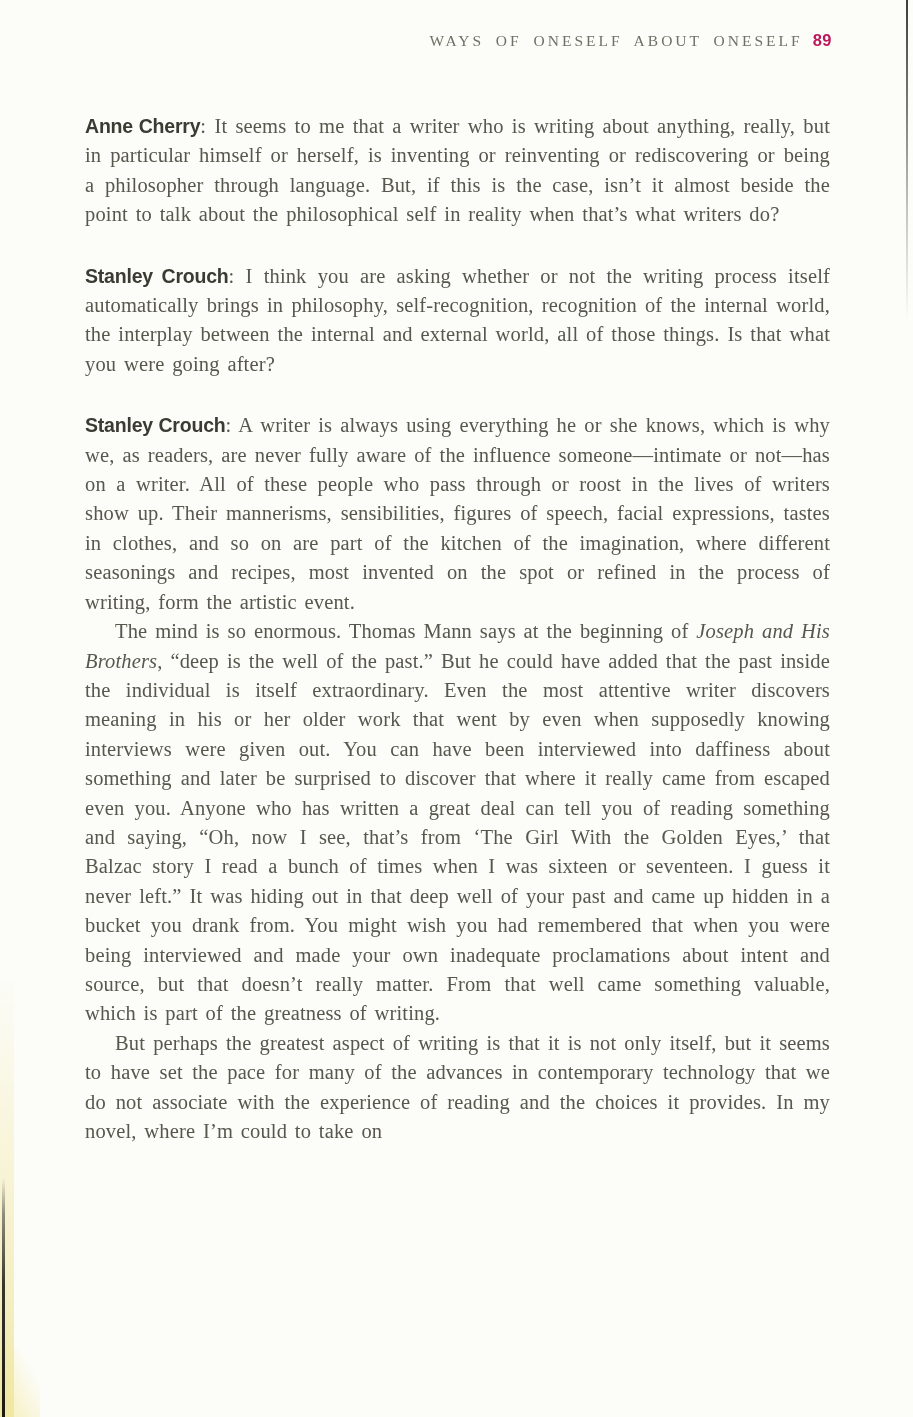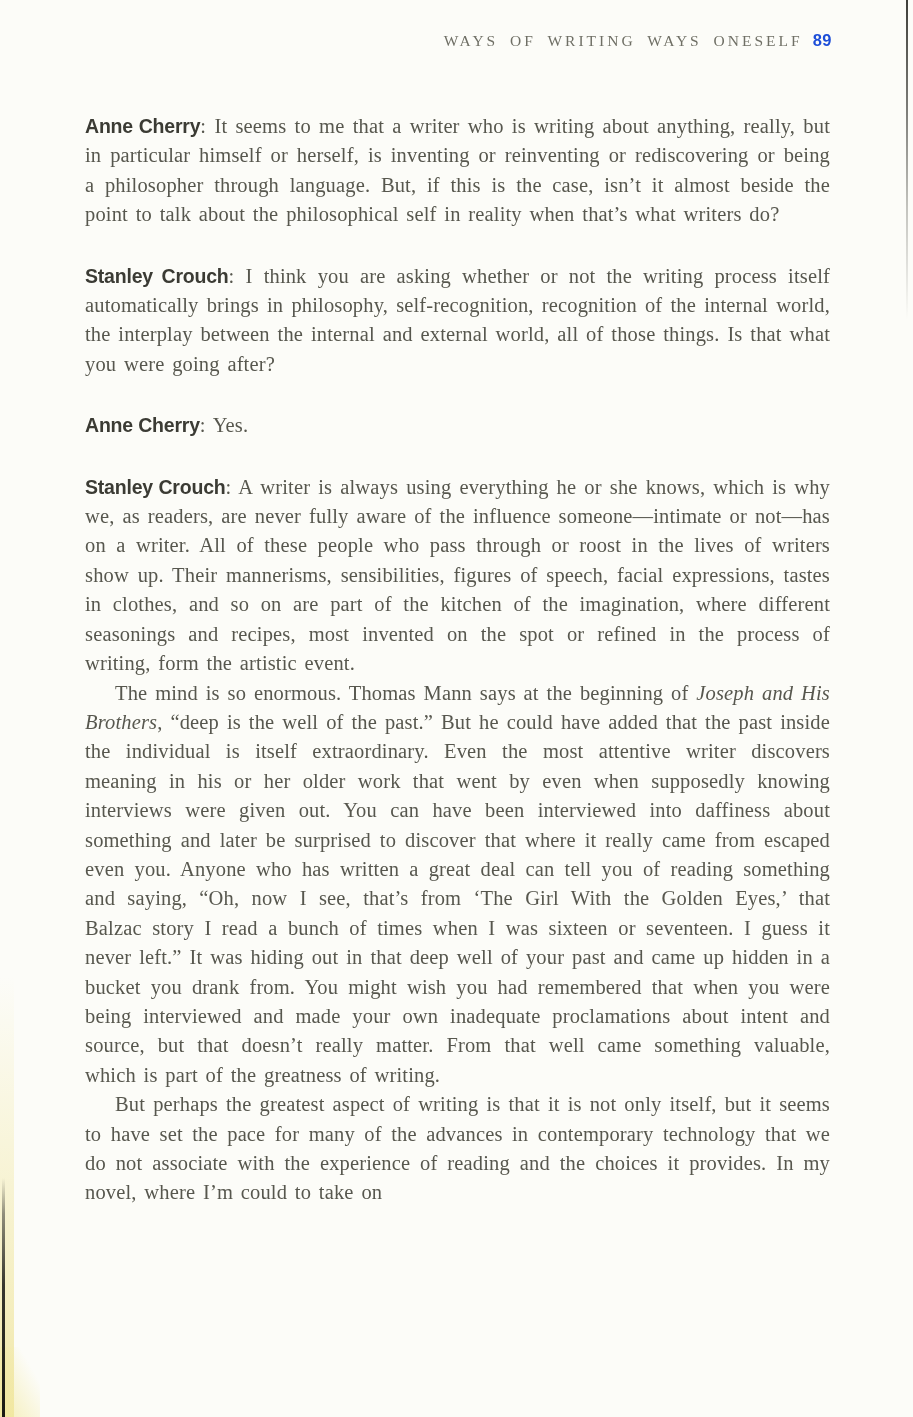--- a/index.html
+++ b/index.html
@@ -23,21 +23,21 @@
     font-size: 15.5px;
     color: #6f6f65;
     letter-spacing: 3px;
     word-spacing: 5px;
     white-space: nowrap;
   }
   .page-number {
     font-family: "Liberation Sans", sans-serif;
     font-weight: 700;
     font-size: 16.5px;
-    color: #1d4ed8;
+    color: #be185d;
     letter-spacing: 0.5px;
     word-spacing: 0;
     margin-left: 10px;
   }
   
   .text-block {
     position: absolute;
     top: 112px; left: 85px; width: 745px;
     font-family: "Liberation Serif", serif;
     font-size: 20.5px;
@@ -96,33 +96,31 @@
       rgba(28,28,24,0.88) 45%,
       rgba(14,14,11,0.95) 100%);
   }
 </style>
 </head>
 <body>
 
 <div class="page">
 
   <div class="running-header">
-    <span>WAYS OF WRITING WAYS ONESELF</span><span class="page-number">89</span>
+    <span>WAYS OF ONESELF ABOUT ONESELF</span><span class="page-number">89</span>
   </div>
 
   <div class="text-block">
 
     <p class="turn"><b class="speaker">Anne Cherry</b><span class="colon">:</span>
       <span>It seems to me that a writer who is writing about anything, really, but in particular himself or herself, is inventing or reinventing or rediscovering or being a philosopher through language. But, if this is the case, isn’t it almost beside the point to talk about the philosophical self in reality when that’s what writers do?</span></p>
 
     <p class="turn"><b class="speaker">Stanley Crouch</b><span class="colon">:</span>
       <span>I think you are asking whether or not the writing process itself automatically brings in philosophy, self-recognition, recognition of the internal world, the interplay between the internal and external world, all of those things. Is that what you were going after?</span></p>
 
-    <p class="turn"><b class="speaker">Anne Cherry</b><span class="colon">:</span>
-      <span>Yes.</span></p>
 
     <p class="turn"><b class="speaker">Stanley Crouch</b><span class="colon">:</span>
       <span>A writer is always using everything he or she knows, which is why we, as readers, are never fully aware of the influence someone—intimate or not—has on a writer. All of these people who pass through or roost in the lives of writers show up. Their mannerisms, sensibilities, figures of speech, facial expressions, tastes in clothes, and so on are part of the kitchen of the imagination, where different seasonings and recipes, most invented on the spot or refined in the process of writing, form the artistic event.</span></p>
 
     <p class="cont"><span>The mind is so enormous. Thomas Mann says at the beginning of </span><i class="book-title">Joseph and His Brothers</i><span>, “deep is the well of the past.” But he could have added that the past inside the individual is itself extraordinary. Even the most attentive writer discovers meaning in his or her older work that went by even when supposedly knowing interviews were given out. You can have been interviewed into daffiness about something and later be surprised to discover that where it really came from escaped even you. Anyone who has written a great deal can tell you of reading something and saying, “Oh, now I see, that’s from ‘The Girl With the Golden Eyes,’ that Balzac story I read a bunch of times when I was sixteen or seventeen. I guess it never left.” It was hiding out in that deep well of your past and came up hidden in a bucket you drank from. You might wish you had remembered that when you were being interviewed and made your own inadequate proclamations about intent and source, but that doesn’t really matter. From that well came something valuable, which is part of the greatness of writing.</span></p>
 
     <p class="cont"><span>But perhaps the greatest aspect of writing is that it is not only itself, but it seems to have set the pace for many of the advances in contemporary technology that we do not associate with the experience of reading and the choices it provides. In my novel, where I’m could to take on</span></p>
 
   </div>
 

